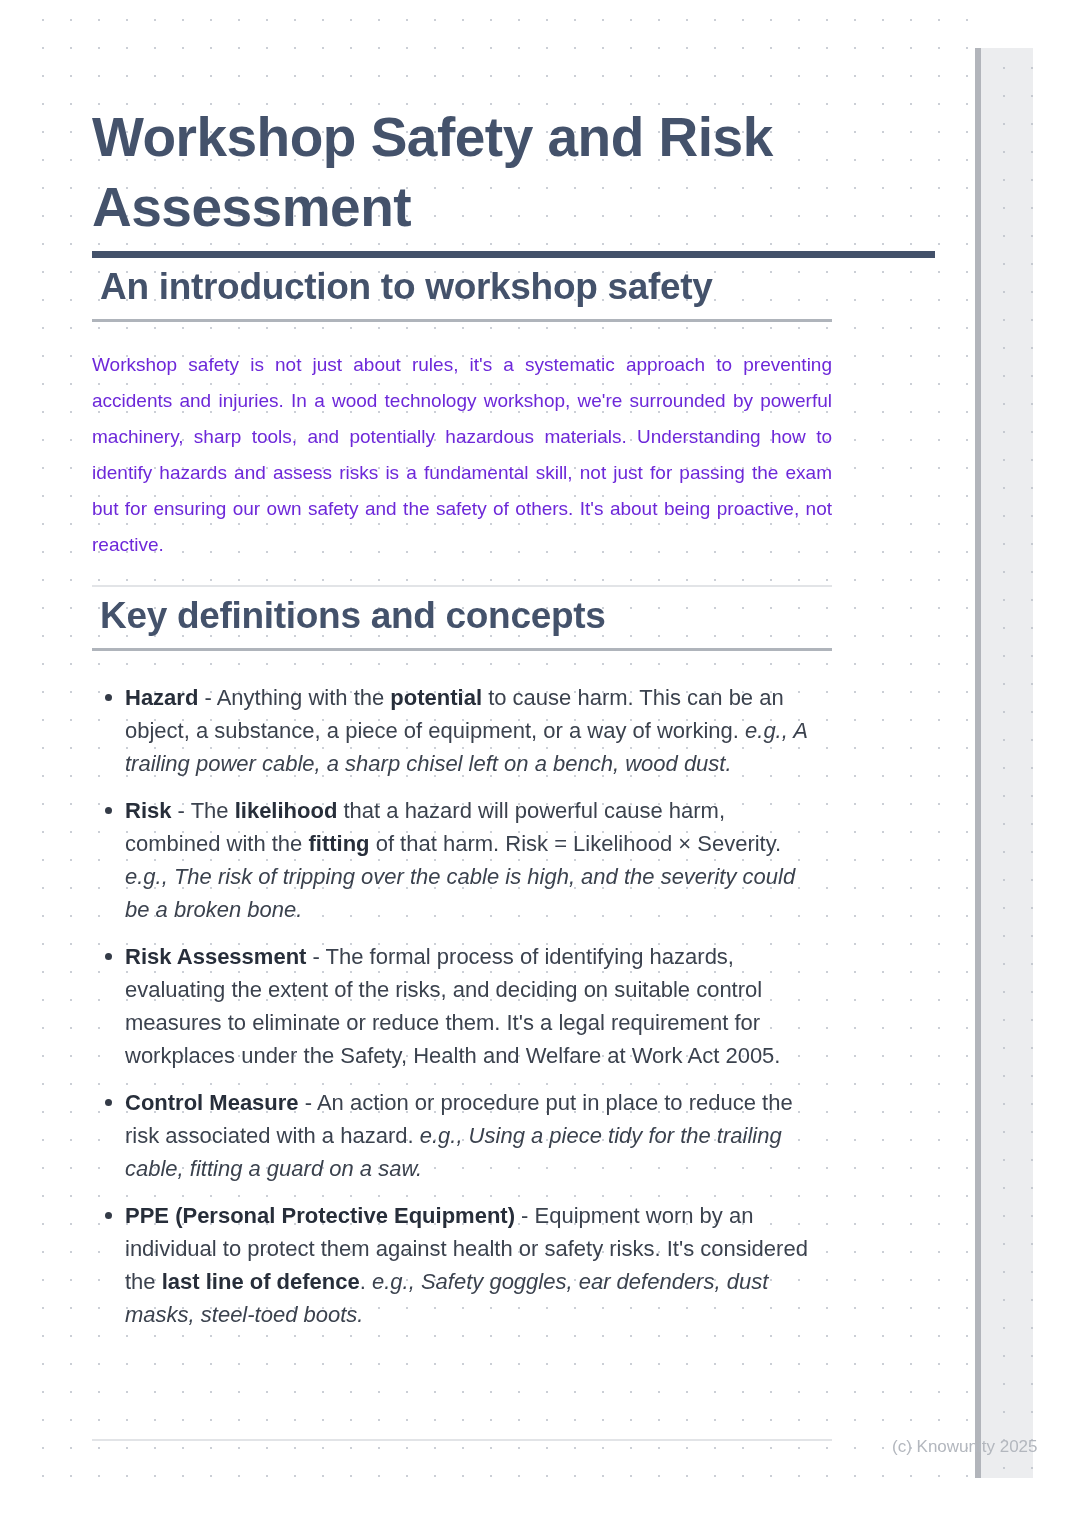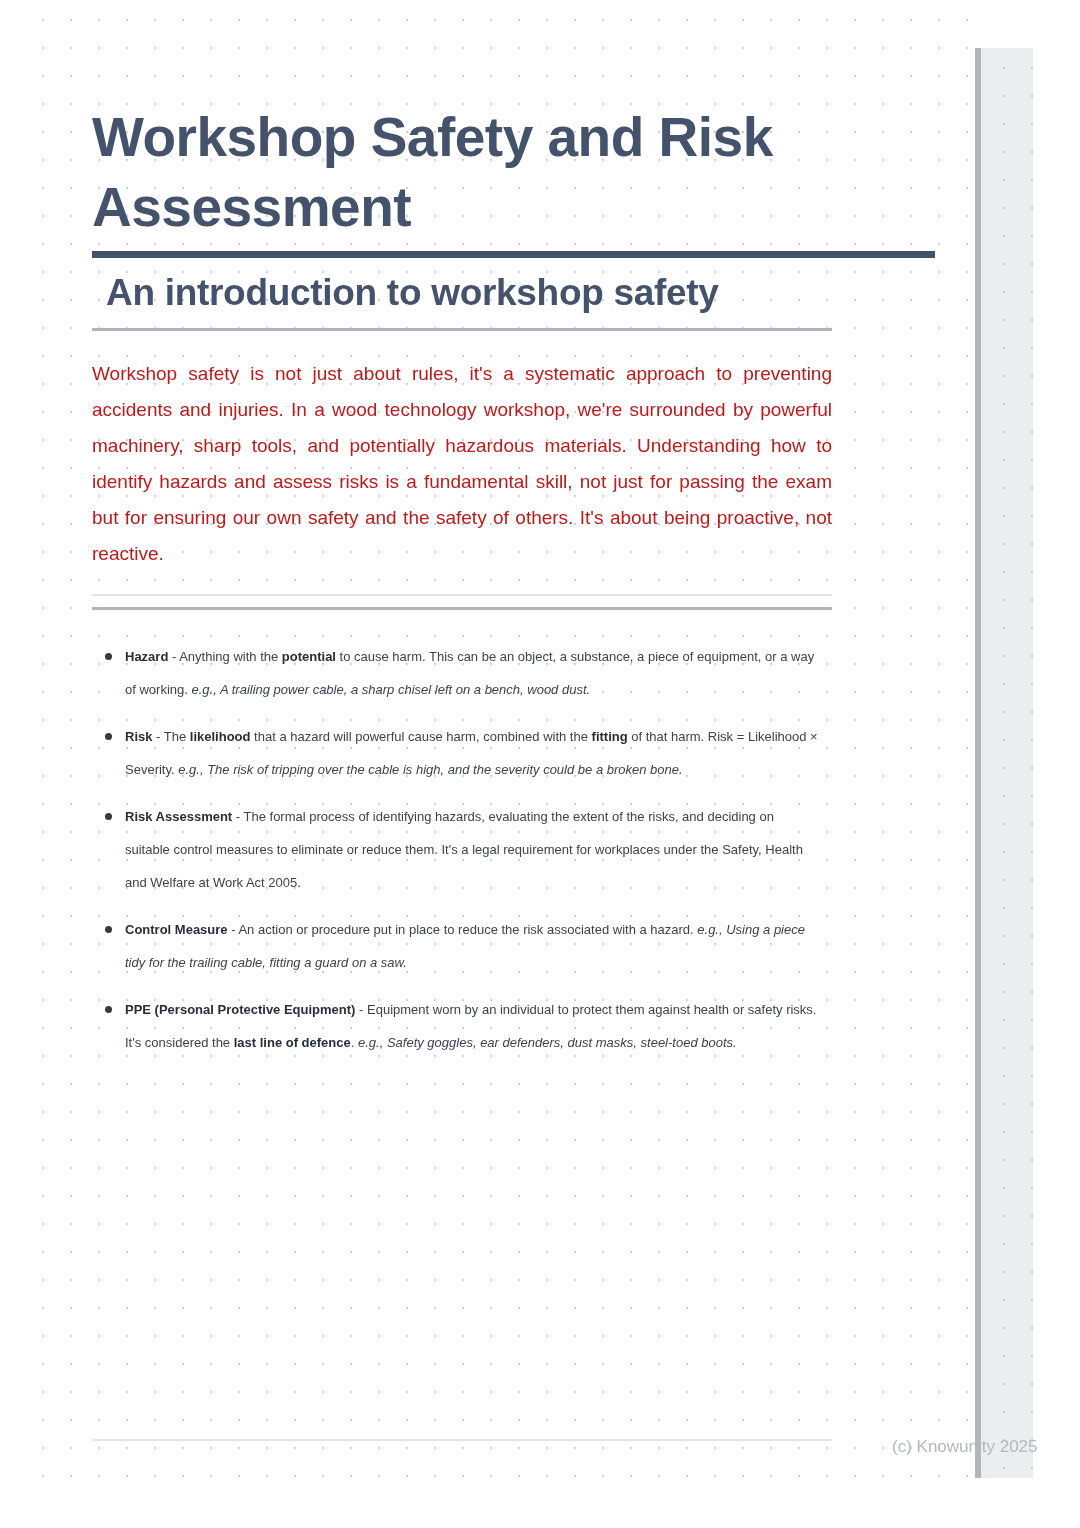--- a/index.html
+++ b/index.html
@@ -35,50 +35,50 @@
   h1.doc-title{
     margin:0;padding:0;margin-top:96px;
     font-size:55px;line-height:70px;font-weight:bold;
     letter-spacing:-0.5px;
     color:#44526b;
   }
   .rule-thick{
     margin-top:9px;width:843px;height:7px;background:#43516a;
   }
   h2.section-heading{
-    margin:14px;padding:0;
+    margin:8px;padding:0;
     font-size:37px;line-height:42px;font-weight:bold;
     letter-spacing:-0.3px;
     color:#44526b;
   }
   .h2-first{margin-top:54px;}
   .h2-second{margin-top:48px;}
   .rule-thin{
     margin-top:11px;width:740px;height:3px;background:#afb4bb;
   }
   p.body-justify{
     margin:0;margin-top:25px;
-    font-size:19px;line-height:36px;color:#b91c1c;
+    font-size:19px;line-height:36px;color:#6d28d9;
     text-align:justify;
   }
   .section-divider{
     margin-top:22px;width:740px;height:2px;background:#e2e4e7;
   }
   p.lead{
     margin:0;margin-top:27px;
     font-size:18px;line-height:28px;color:#3b424e;
   }
   ul.definitions{
     list-style:none;margin:0;padding:0;margin-top:30px;
   }
   ul.definitions li{
     position:relative;
     padding-left:33px;padding-right:12px;
     margin-bottom:14px;
-    font-size:13px;line-height:33px;color:#3b424e;
+    font-size:22px;line-height:33px;color:#3b424e;
   }
   ul.definitions li::before{
     content:"";position:absolute;left:13px;top:13px;
     width:7px;height:7px;border-radius:50%;background:#343b47;
   }
   .b{font-weight:bold;color:#272e3a;}
   .i{font-style:italic;}
   
   .bottom-divider{
     position:absolute;left:92px;top:1439px;width:740px;height:2px;background:#e2e4e7;
@@ -98,20 +98,21 @@
 <div class="content">
   <h1 class="doc-title">Workshop Safety and Risk Assessment</h1>
   <div class="rule-thick"></div>
 
   <h2 class="section-heading h2-first">An introduction to workshop safety</h2>
   <div class="rule-thin"></div>
   <p class="body-justify">Workshop safety is not just about rules, it's a systematic approach to preventing accidents and injuries. In a wood technology workshop, we're surrounded by powerful machinery, sharp tools, and potentially hazardous materials. Understanding how to identify hazards and assess risks is a fundamental skill, not just for passing the exam but for ensuring our own safety and the safety of others. It's about being proactive, not reactive.</p>
 
   <div class="section-divider"></div>
 
+  <h2 class="section-heading h2-second">Key definitions and concepts</h2>
   <div class="rule-thin"></div>
 
   <ul class="definitions">
       <li><span class="b">Hazard</span><span> - Anything with the </span><span class="b">potential</span><span> to cause harm. This can be an object, a substance, a piece of equipment, or a way of working. </span><span class="i">e.g., A trailing power cable, a sharp chisel left on a bench, wood dust.</span></li>
       <li><span class="b">Risk</span><span> - The </span><span class="b">likelihood</span><span> that a hazard will powerful cause harm, combined with the </span><span class="b">fitting</span><span> of that harm. Risk = Likelihood × Severity. </span><span class="i">e.g., The risk of tripping over the cable is high, and the severity could be a broken bone.</span></li>
       <li><span class="b">Risk Assessment</span><span> - The formal process of identifying hazards, evaluating the extent of the risks, and deciding on suitable control measures to eliminate or reduce them. It's a legal requirement for workplaces under the Safety, Health and Welfare at Work Act 2005.</span></li>
       <li><span class="b">Control Measure</span><span> - An action or procedure put in place to reduce the risk associated with a hazard. </span><span class="i">e.g., Using a piece tidy for the trailing cable, fitting a guard on a saw.</span></li>
       <li><span class="b">PPE (Personal Protective Equipment)</span><span> - Equipment worn by an individual to protect them against health or safety risks. It's considered the </span><span class="b">last line of defence</span><span>. </span><span class="i">e.g., Safety goggles, ear defenders, dust masks, steel-toed boots.</span></li>
     </ul>
 </div>

